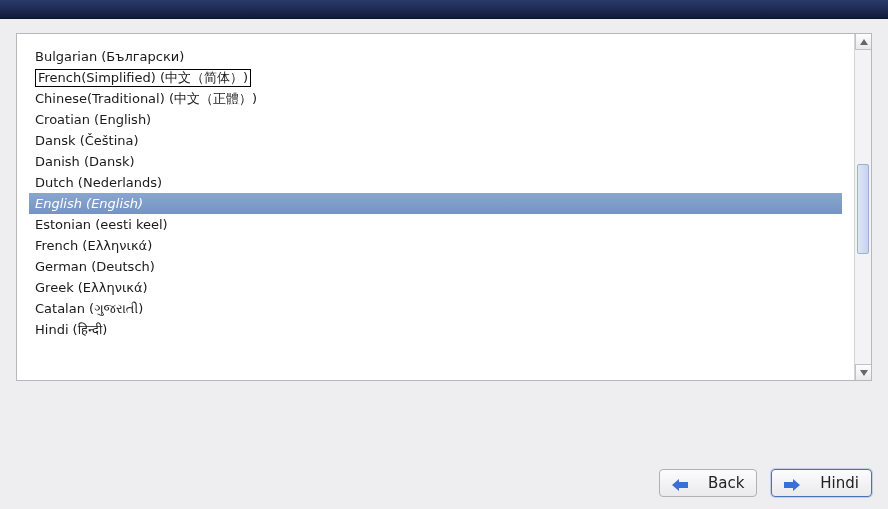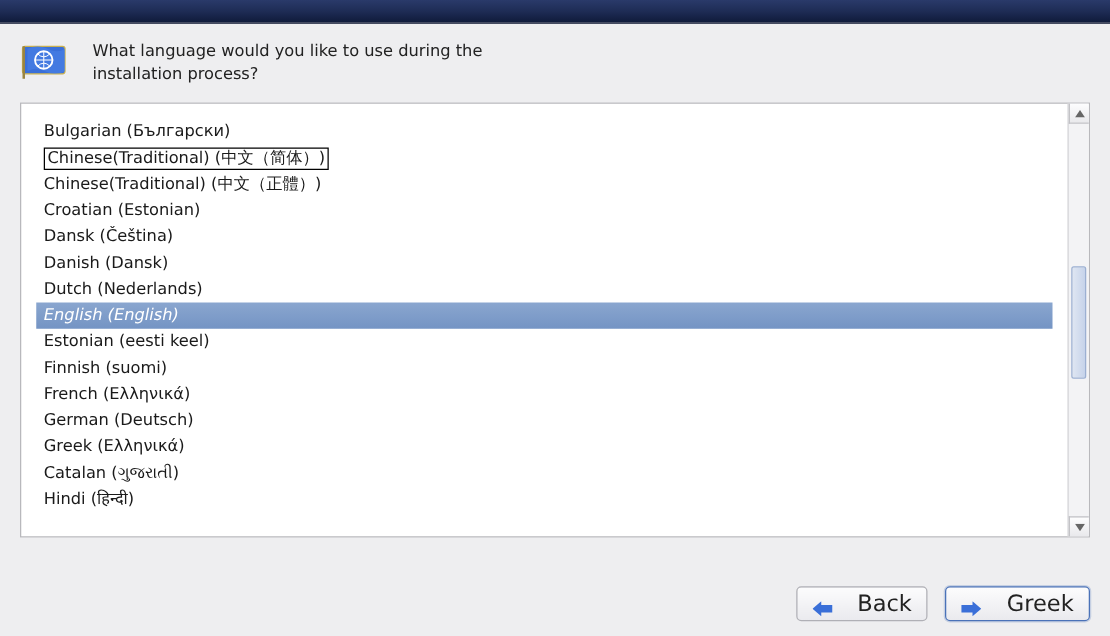--- a/index.html
+++ b/index.html
@@ -114,67 +114,54 @@
   .btn {
     min-width: 90px;
     height: 28px;
     background: linear-gradient(to bottom, #fcfcfd, #eaeaee);
     border: 1px solid #b0b0b6;
     border-radius: 4px;
     display: flex;
     align-items: center;
     justify-content: center;
     gap: 20px;
-    font-size: 18px;
+    font-size: 15px;
     color: #222;
     padding: 0 12px;
     box-sizing: border-box;
     cursor: pointer;
   }
   .btn.default {
     border: 1px solid #4a72b8;
     box-shadow: 0 0 0 1px rgba(74,114,184,0.25);
   }
   .btn .arrow {
     width: 16px;
     height: 12px;
   }
 </style>
 </head>
 <body>
 
 <div class="topbar"></div>
 
 <div class="content">
-  <div class="header-row">
-    <div class="flag-icon">
-      <svg viewBox="0 0 44 32">
-        <rect x="2" y="4" width="34" height="22" rx="2" fill="#3a6fd8" stroke="#c8b050" stroke-width="1"></rect>
-        <path d="M6 6 Q14 2 22 6 Q30 10 36 6 L36 24 Q28 28 20 24 Q12 20 6 24 Z" fill="#4a82e8" opacity="0.6"></path>
-        <circle cx="19" cy="15" r="7" fill="none" stroke="#fff" stroke-width="1.5"></circle>
-        <path d="M12 15 h14 M19 8 v14 M14 10 q5 5 10 0 M14 20 q5 -5 10 0" stroke="#fff" stroke-width="0.8" fill="none"></path>
-        <rect x="2" y="4" width="2" height="26" fill="#9a8440"></rect>
-      </svg>
-    </div>
-    <div class="prompt">What language would you like to use during the installation process?</div>
-  </div>
 
   <div class="listbox-wrap">
     <div class="listbox">
       <div class="listbox-inner" id="lang-list">
           <div class="lang-item"><span>Bulgarian (Български)</span></div>
-          <div class="lang-item boxed"><span>Chinese(Traditional) (中文（简体）)</span></div>
+          <div class="lang-item boxed"><span>French(Simplified) (中文（简体）)</span></div>
           <div class="lang-item"><span>Chinese(Traditional) (中文（正體）)</span></div>
-          <div class="lang-item"><span>Croatian (Estonian)</span></div>
+          <div class="lang-item"><span>Croatian (English)</span></div>
           <div class="lang-item"><span>Dansk (Čeština)</span></div>
           <div class="lang-item"><span>Danish (Dansk)</span></div>
           <div class="lang-item"><span>Dutch (Nederlands)</span></div>
           <div class="lang-item selected"><span>English (English)</span></div>
           <div class="lang-item"><span>Estonian (eesti keel)</span></div>
-          <div class="lang-item"><span>Finnish (suomi)</span></div>
           <div class="lang-item"><span>French (Ελληνικά)</span></div>
           <div class="lang-item"><span>German (Deutsch)</span></div>
           <div class="lang-item"><span>Greek (Ελληνικά)</span></div>
           <div class="lang-item"><span>Catalan (ગુજરાતી)</span></div>
           <div class="lang-item"><span>Hindi (हिन्दी)</span></div>
         </div>
     </div>
     <div class="scrollbar">
       <div class="sb-btn up">
         <svg width="8" height="6">
@@ -199,15 +186,15 @@
         </svg>
     </span>
     <span>Back</span>
   </div>
   <div class="btn default">
     <span class="arrow">
       <svg viewBox="0 0 16 12">
           <path d="M16 6 L9 0 L9 3 L0 3 L0 9 L9 9 L9 12 Z" fill="#3a6fd8"></path>
         </svg>
     </span>
-    <span>Greek</span>
+    <span>Hindi</span>
   </div>
 </div>
 
 </body></html>

